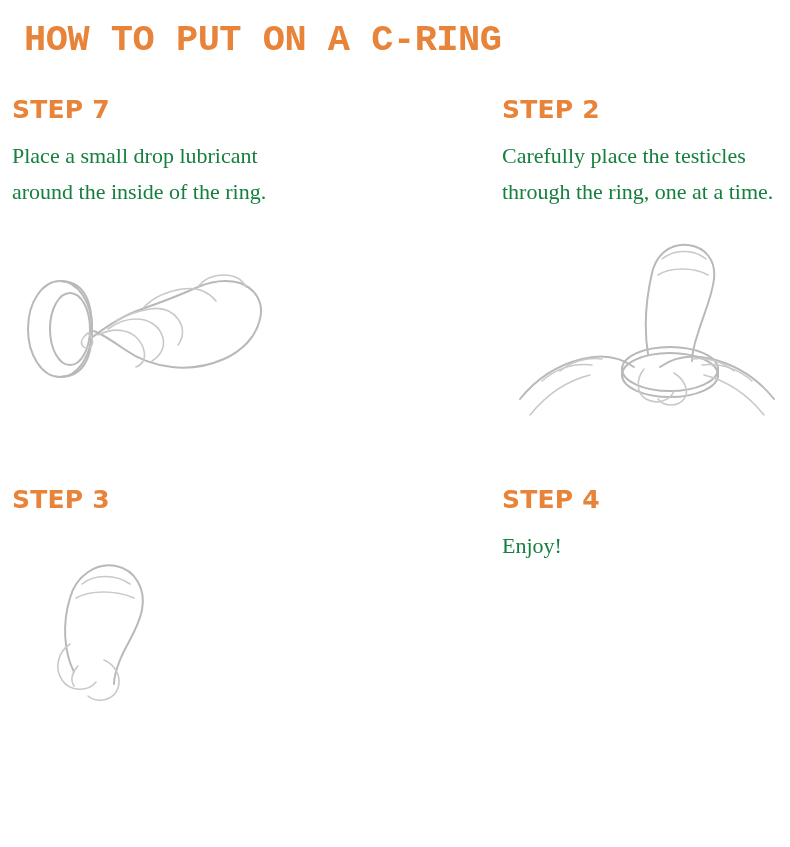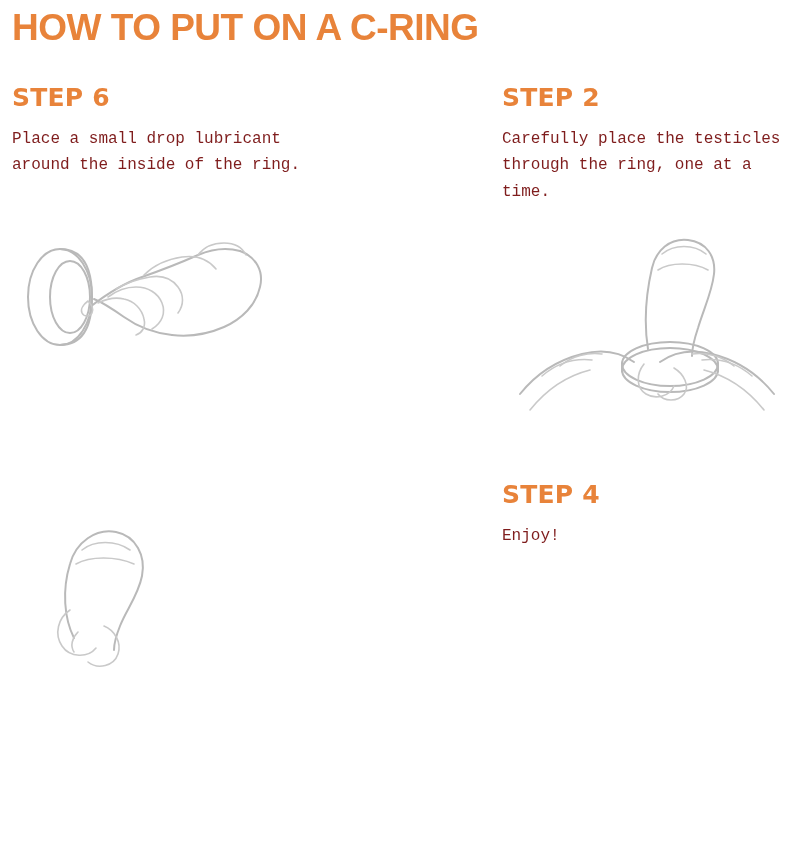--- a/index.html
+++ b/index.html
@@ -14,26 +14,26 @@
     overflow: hidden;
   }
   .page {
     position: relative;
     width: 790px;
     height: 847px;
     box-sizing: border-box;
     padding: 0 12px;
   }
   .main-title {
-    font-family: Liberation Sans, sans-serif;
+    font-family: Liberation Mono, monospace;
     font-weight: bold;
     font-size: 37px;
     letter-spacing: -0.5px;
     color: #e8833a;
-    margin: 0;
+    margin: 12px;
     padding: 8px 0 0 0;
     line-height: 1.1;
   }
   .grid {
     margin-top: 34px;
     display: grid;
     grid-template-columns: 490px 1fr;
     grid-template-rows: auto auto;
   }
   .cell {
@@ -41,24 +41,24 @@
   }
   .step-label {
     font-family: "DejaVu Sans", sans-serif;
     font-weight: bold;
     font-size: 25px;
     color: #e8833a;
     margin: 0 0 14px 0;
     letter-spacing: 0.2px;
   }
   .step-text {
-    font-family: Liberation Mono, monospace;
-    font-size: 16px;
+    font-family: Liberation Serif, serif;
+    font-size: 22px;
     line-height: 1.67;
-    color: #7f1d1d;
+    color: #15803d;
     margin: 0;
     max-width: 310px;
   }
   .art {
     margin-top: 18px;
     height: 200px;
   }
   .art.row2 {
     height: 180px;
   }
@@ -86,21 +86,21 @@
 </head>
 <body>
 
 <div class="page">
 
   <h1 class="main-title">HOW TO PUT ON A C-RING</h1>
 
   <div class="grid">
 
     <div class="cell">
-      <div class="step-label">STEP 6</div>
+      <div class="step-label">STEP 7</div>
       <p class="step-text">Place a small drop lubricant around the inside of the ring.</p>
       <div class="art">
         <svg width="270" height="190" viewBox="0 0 270 190" aria-hidden="true">
 
           <ellipse class="stroke" cx="48" cy="100" rx="32" ry="48"></ellipse>
           <ellipse class="stroke" cx="58" cy="100" rx="20" ry="36"></ellipse>
           <path class="stroke" d="M48 52 C70 52 80 70 80 100"></path>
           <path class="stroke" d="M48 148 C70 148 80 130 80 100"></path>
 
           <path class="stroke" d="M78 110 C96 96 112 86 130 80 C150 73 168 66 186 58 C200 52 214 50 228 54"></path>
@@ -142,20 +142,21 @@
 
           <path class="stroke" d="M272 170 C256 150 234 136 210 130 C190 125 172 128 158 138"></path>
           <path class="stroke-thin" d="M250 152 C236 140 218 134 200 136"></path>
           <path class="stroke-thin" d="M232 142 C220 132 204 128 190 130"></path>
           <path class="stroke-thin" d="M262 186 C246 166 226 152 202 146"></path>
         </svg>
       </div>
     </div>
 
     <div class="cell row2-cell">
+      <div class="step-label">STEP 3</div>
       <div class="art row2">
         <svg width="200" height="180" viewBox="0 0 200 180" aria-hidden="true">
           <path class="stroke" d="M62 140 C52 120 50 92 58 66 C64 44 84 30 104 34 C124 38 134 58 130 78 C126 98 114 112 108 128 C104 138 102 146 102 152"></path>
           <path class="stroke-thin" d="M70 52 C82 42 104 42 118 52"></path>
           <path class="stroke-thin" d="M64 66 C78 58 104 58 122 66"></path>
           <path class="stroke-thin" d="M58 112 C46 120 42 136 50 148 C58 160 76 160 84 150"></path>
           <path class="stroke-thin" d="M92 128 C102 132 110 144 106 156 C102 168 86 172 76 164"></path>
           <path class="stroke-thin" d="M66 134 C60 140 58 148 62 154"></path>
         </svg>
       </div>

